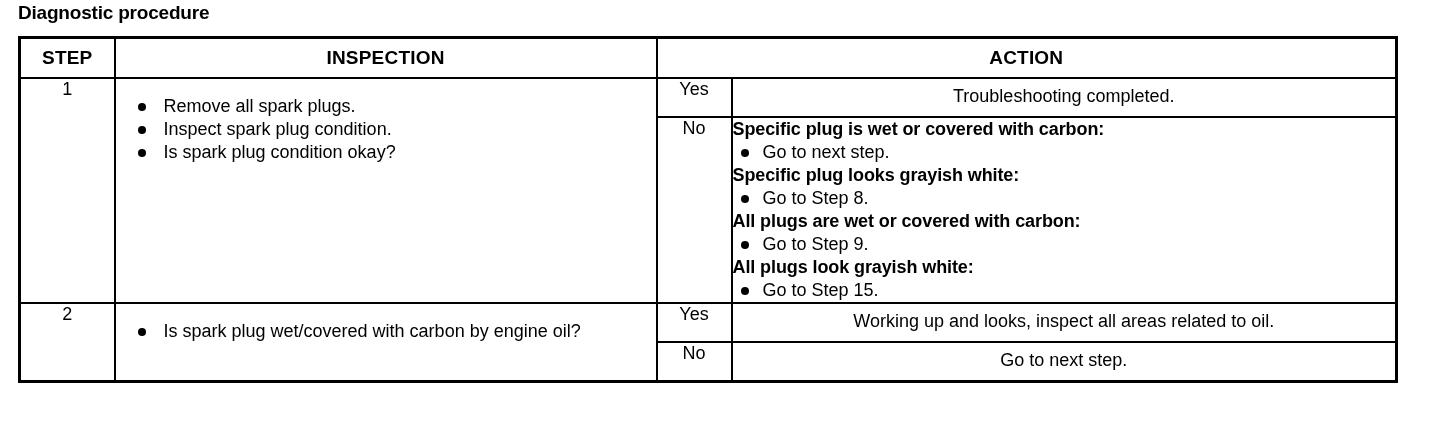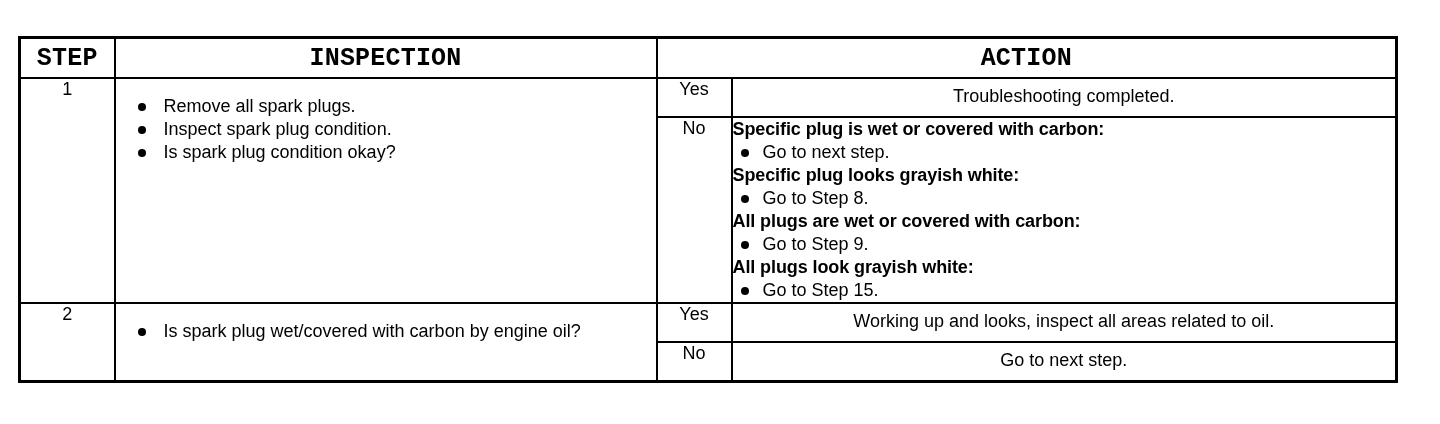--- a/index.html
+++ b/index.html
@@ -64,25 +64,24 @@
 
   
   col.c-step   { width: 95px; }
   col.c-insp   { width: 542px; }
   col.c-jdg    { width: 75px; }
   col.c-act    { width: 665px; }
 
   
   .hdr th {
     height: 38px;
-    font-size: 25px;
+    font-size: 19px;
     font-weight: bold;
     letter-spacing: 0.2px;
     vertical-align: middle;
-    font-family: Liberation Mono, monospace;
   }
 
   
   .step-cell {
     text-align: center;
     font-size: 18px;
     padding-top: 7px;
   }
 
   
@@ -159,20 +158,21 @@
     height: 8px;
     background: #000;
     border-radius: 50%;
   }
 </style>
 </head>
 <body>
 
 <div id="page">
 
+  <div class="page-title">Diagnostic procedure</div>
 
   <table class="dtable">
     <colgroup>
       <col class="c-step">
       <col class="c-insp">
       <col class="c-jdg">
       <col class="c-act">
     </colgroup>
 
     <thead>

